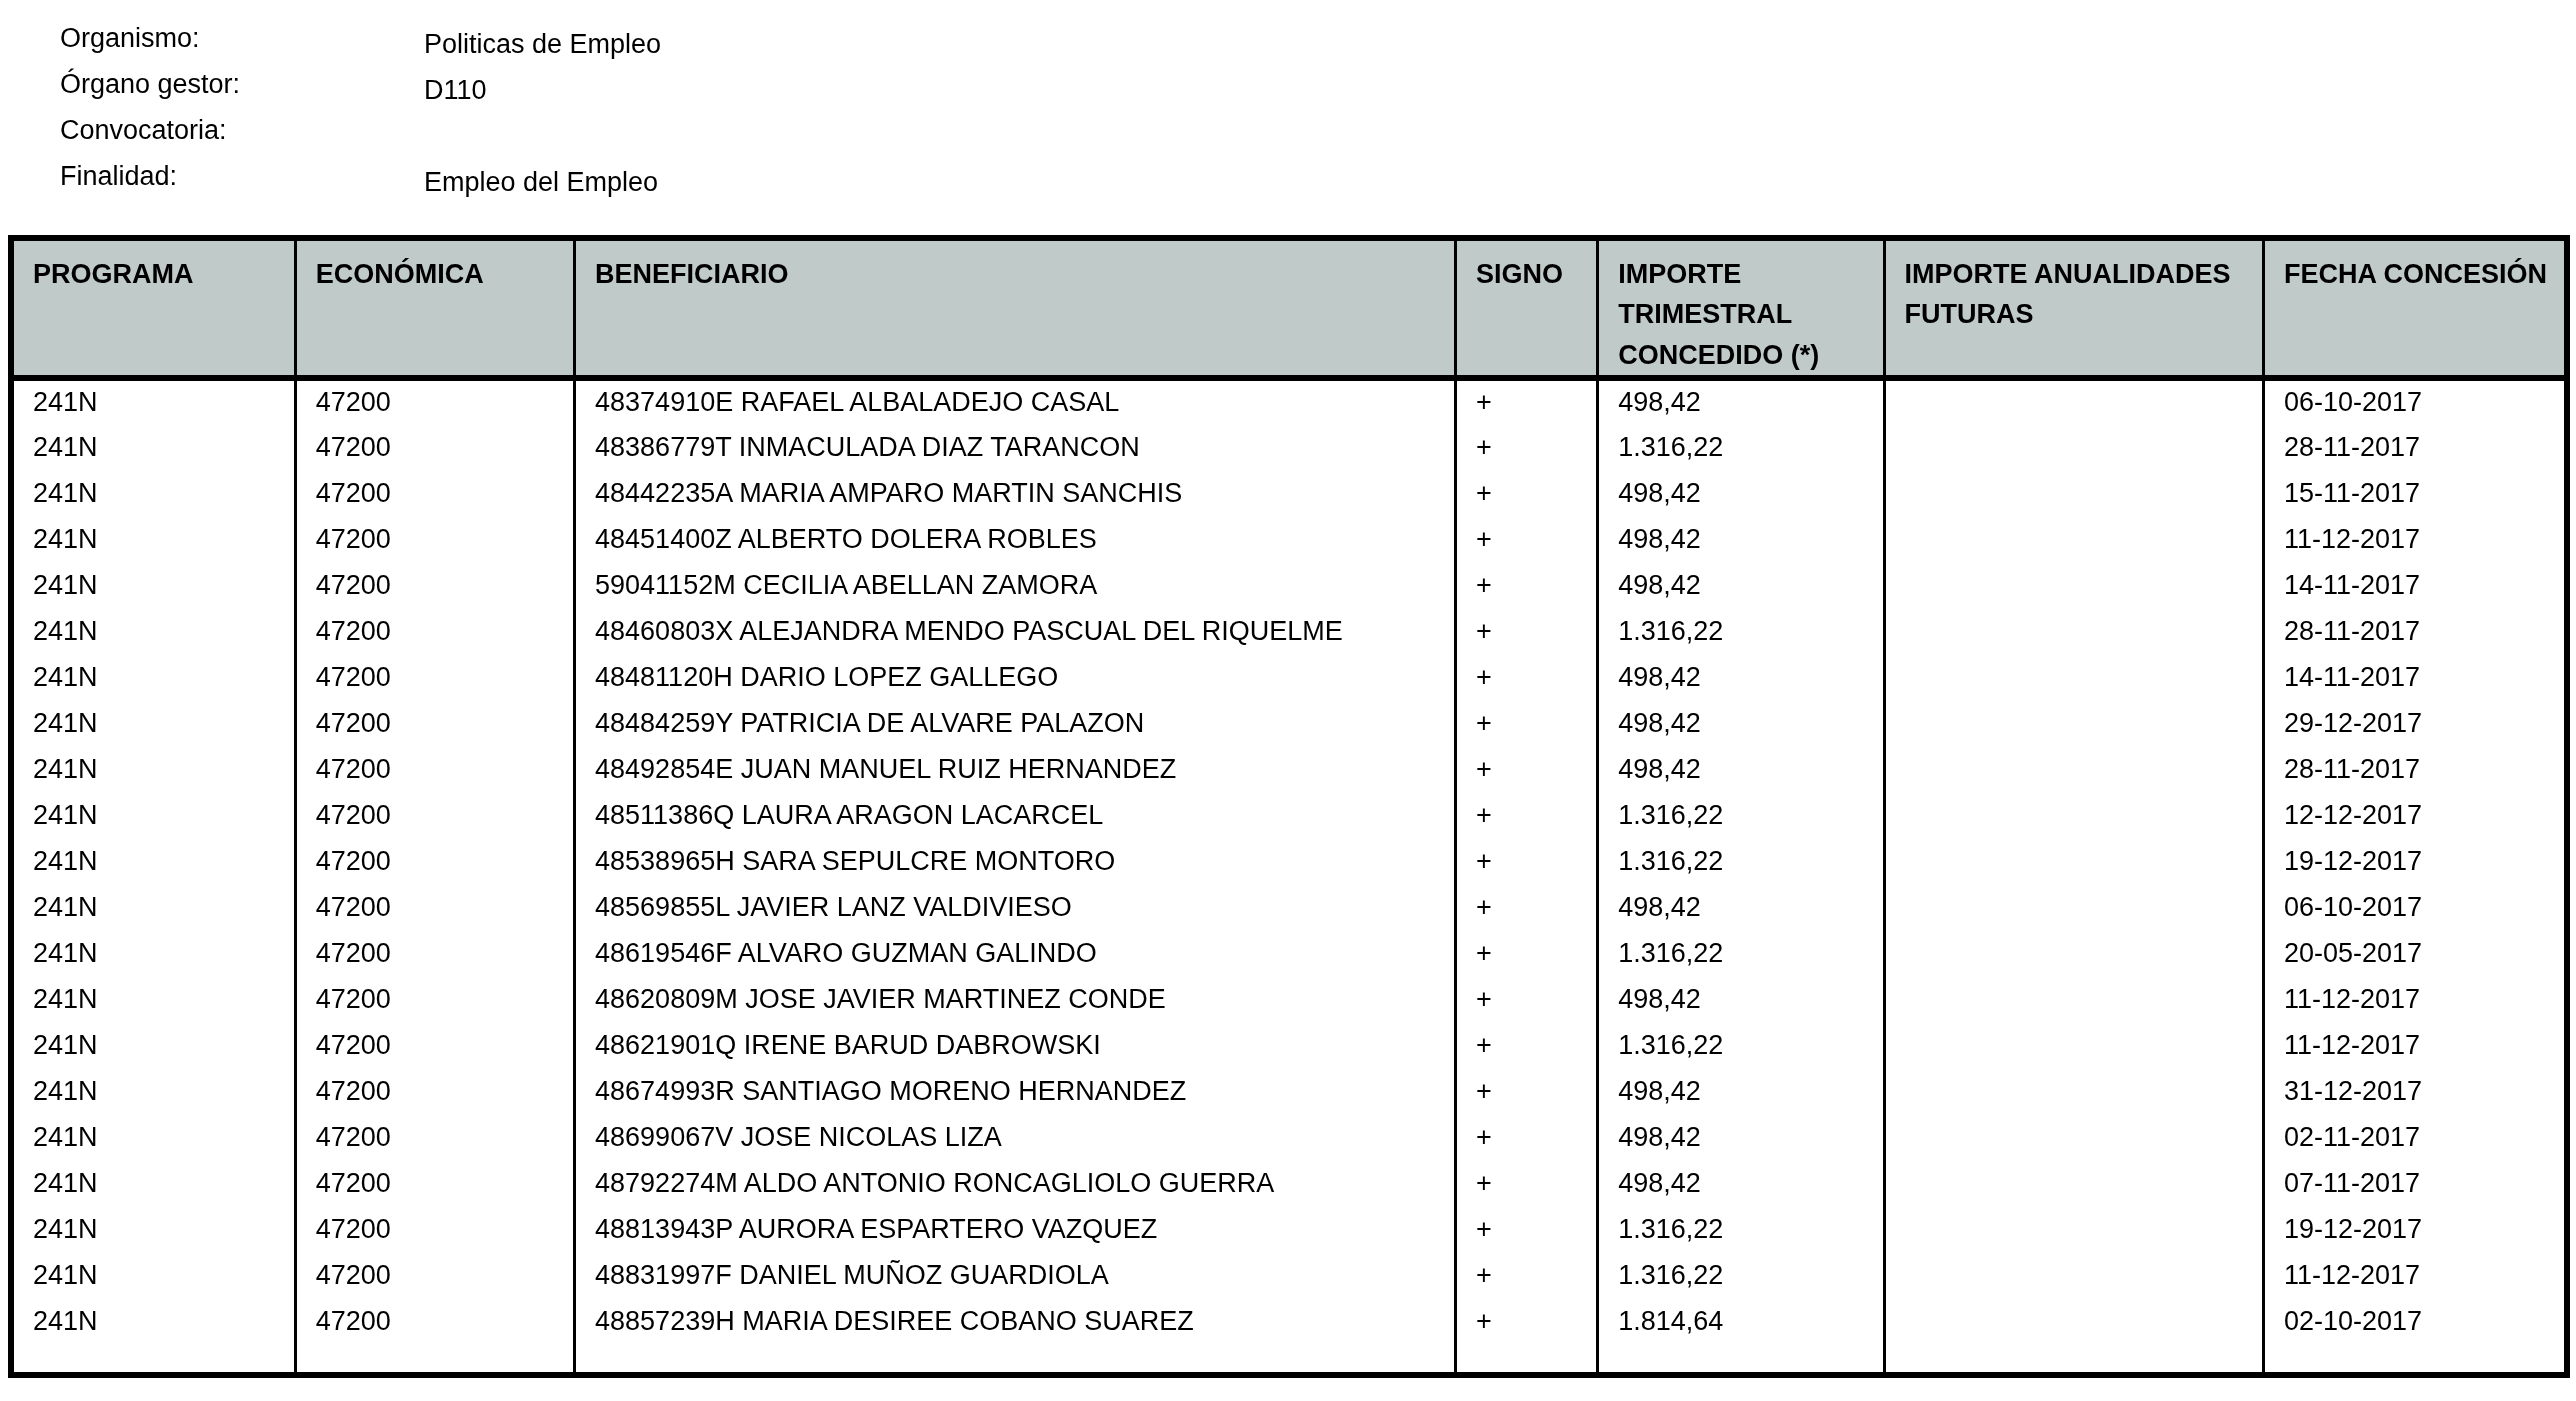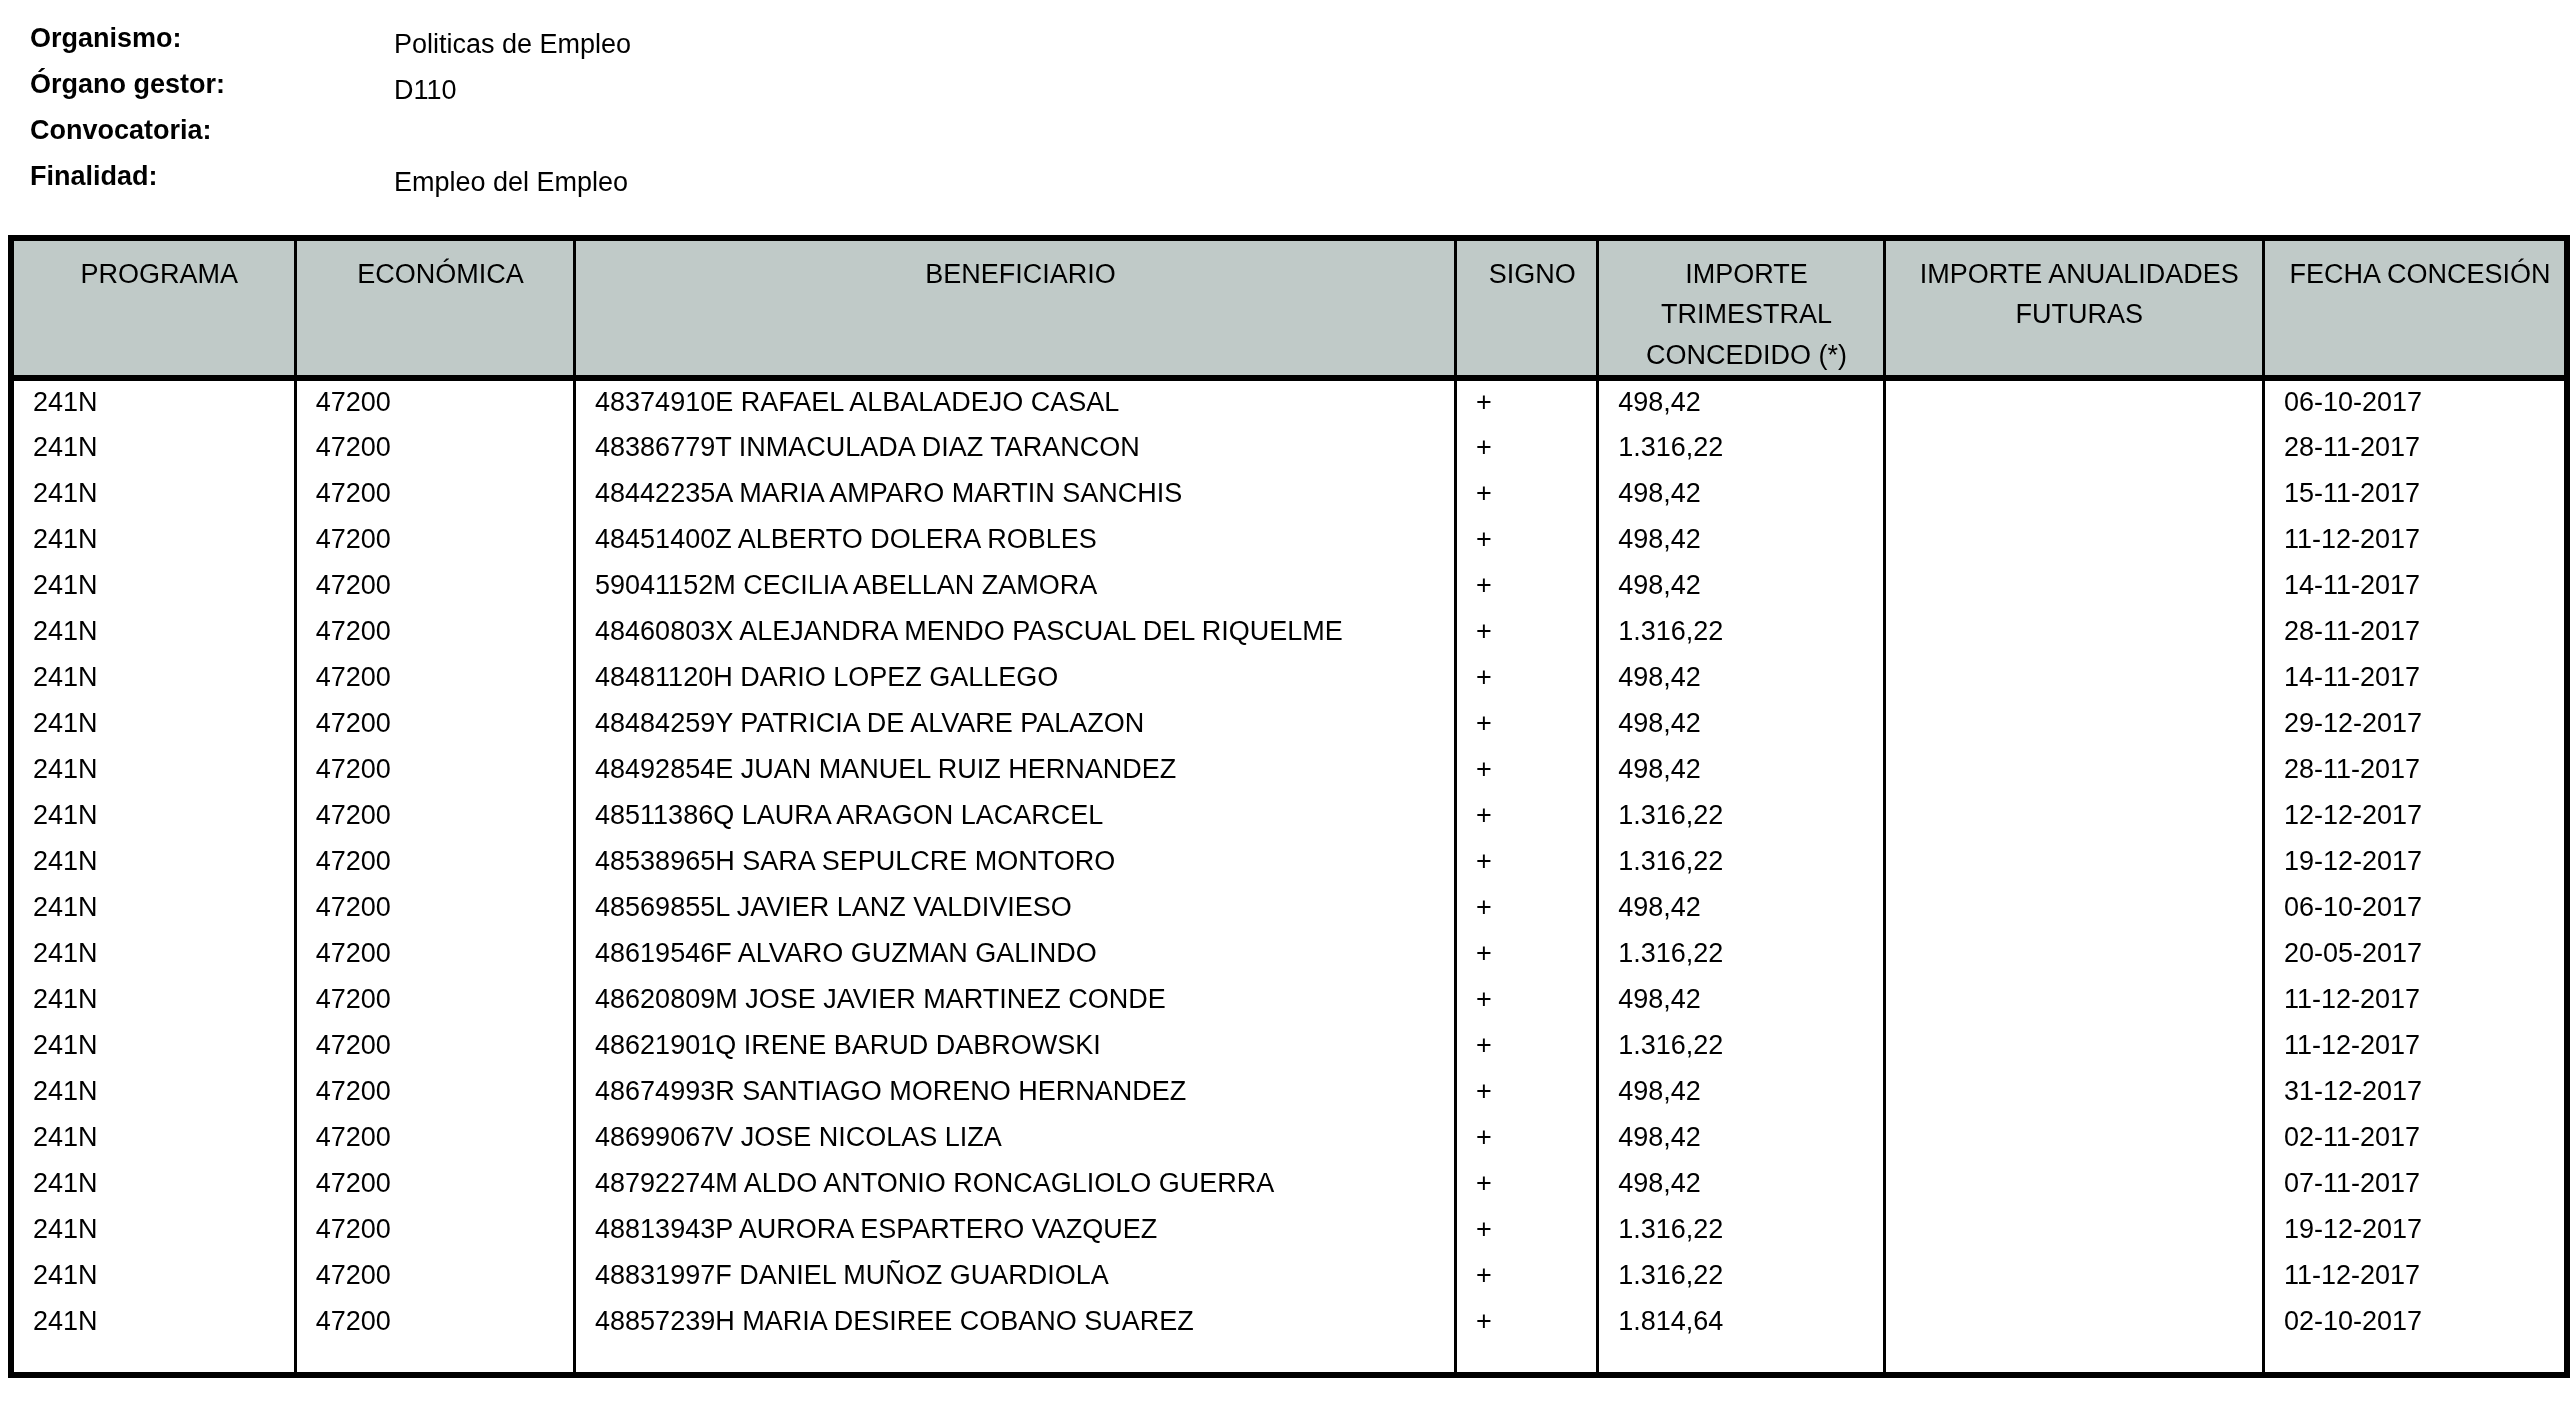--- a/index.html
+++ b/index.html
@@ -20,22 +20,23 @@
     top:15.7px;
     font-size:27px;
   }
   .info-row{
     display:flex;
     height:46px;
     align-items:center;
   }
   .info-label{
     width:364px;
-    font-weight:bold;
+    font-weight:normal;
     flex:0 0 364px;
+    margin-left:30px;
   }
   .info-value{
     white-space:nowrap;
     margin-top:12px;
   }
   
   .grant-table-wrap{
     position:absolute;
     left:7.9px;
     top:235px;
@@ -48,23 +49,23 @@
   table.grant-table{
     width:100%;
     height:100%;
     border-collapse:collapse;
     table-layout:fixed;
     font-size:27px;
   }
   table.grant-table th{
     background:var(--header-bg,#c0cac8);
     border-bottom:6.3px solid #000000;
-    text-align:center;
+    text-align:left;
     vertical-align:top;
-    font-weight:normal;
+    font-weight:bold;
     padding:12.6px 7.9px 0 19px;
     line-height:1.5;
     height:115px;
     box-sizing:border-box;
     overflow:hidden;
   }
   table.grant-table th:not(:first-child),
   table.grant-table td:not(:first-child){
     border-left:3.1px solid #000000;
   }

